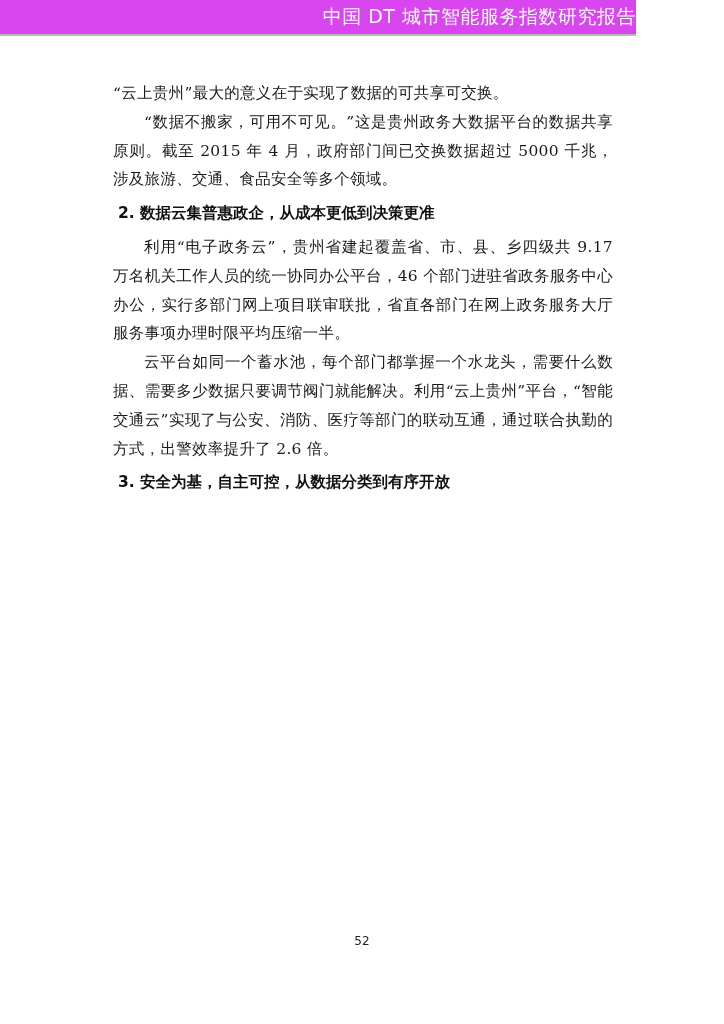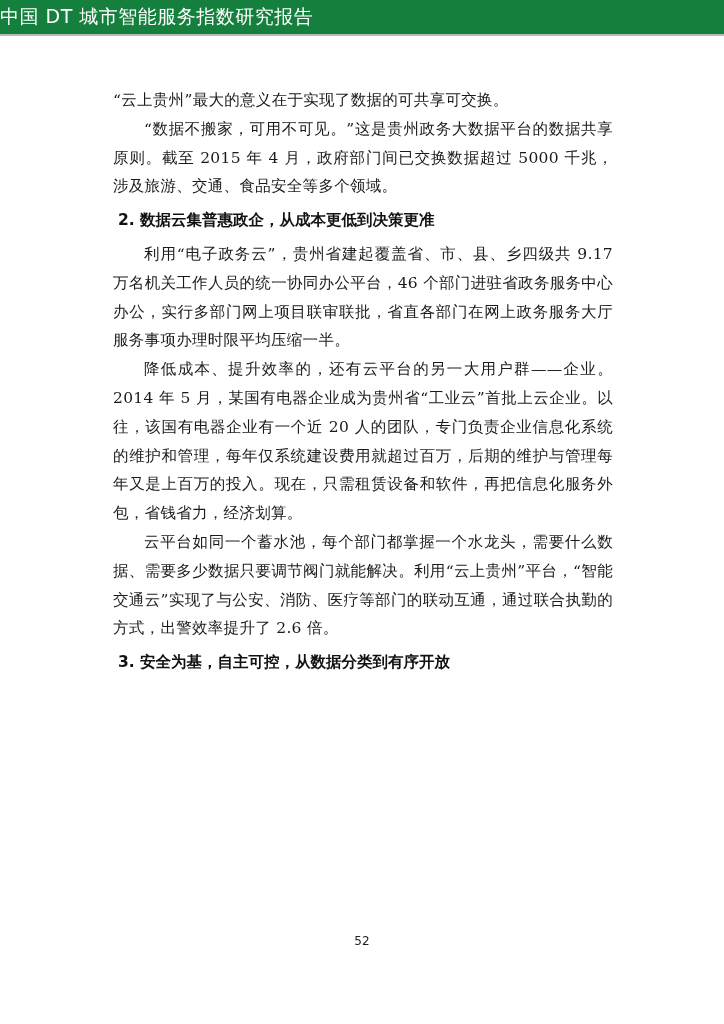--- a/index.html
+++ b/index.html
@@ -11,39 +11,39 @@
     width: 724px;
     height: 1024px;
     position: relative;
     overflow: hidden;
     font-family: "DejaVu Serif", "Liberation Serif", serif;
     color: #1a1a1a;
   }
   .header-bar {
     position: absolute;
     left: 0; top: 0;
-    width: 724px;
+    width: 636px;
     height: 34px;
-    background: #15803d;
+    background: #d946ef;
     border-bottom: 2px solid #b8b8b8;
     display: flex;
     align-items: center;
-    justify-content: flex-start;
+    justify-content: flex-end;
   }
   .header-title {
     color: #ffffff;
     font-family: "DejaVu Sans", "Liberation Sans", sans-serif;
     font-size: 19px;
     letter-spacing: 0.5px;
     font-weight: normal;
   }
   .content {
     position: absolute;
     left: 113px;
-    top: 86px;
+    top: 79px;
     width: 500px;
   }
   .para {
     margin: 0;
     font-size: 15.5px;
     line-height: 28.8px;
     text-align: justify;
     text-indent: 31px;
     letter-spacing: 0.3px;
   }
@@ -76,19 +76,18 @@
   <span class="header-title">中国 DT 城市智能服务指数研究报告</span>
 </div>
 
 <div class="content">
   <p class="para no-indent">“云上贵州”最大的意义在于实现了数据的可共享可交换。</p>
   <p class="para">“数据不搬家，可用不可见。”这是贵州政务大数据平台的数据共享原则。截至 2015 年 4 月，政府部门间已交换数据超过 5000 千兆，涉及旅游、交通、食品安全等多个领域。</p>
 
   <h3 class="section-heading">2. 数据云集普惠政企，从成本更低到决策更准</h3>
 
   <p class="para">利用“电子政务云”，贵州省建起覆盖省、市、县、乡四级共 9.17 万名机关工作人员的统一协同办公平台，46 个部门进驻省政务服务中心办公，实行多部门网上项目联审联批，省直各部门在网上政务服务大厅服务事项办理时限平均压缩一半。</p>
-  <p class="para">降低成本、提升效率的，还有云平台的另一大用户群——企业。2014 年 5 月，某国有电器企业成为贵州省“工业云”首批上云企业。以往，该国有电器企业有一个近 20 人的团队，专门负责企业信息化系统的维护和管理，每年仅系统建设费用就超过百万，后期的维护与管理每年又是上百万的投入。现在，只需租赁设备和软件，再把信息化服务外包，省钱省力，经济划算。</p>
   <p class="para">云平台如同一个蓄水池，每个部门都掌握一个水龙头，需要什么数据、需要多少数据只要调节阀门就能解决。利用“云上贵州”平台，“智能交通云”实现了与公安、消防、医疗等部门的联动互通，通过联合执勤的方式，出警效率提升了 2.6 倍。</p>
 
   <h3 class="section-heading">3. 安全为基，自主可控，从数据分类到有序开放</h3>
 </div>
 
 <div class="page-number">52</div>
 
 </body></html>

